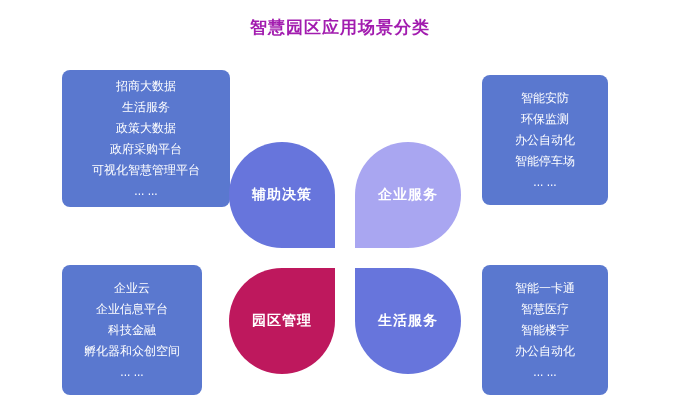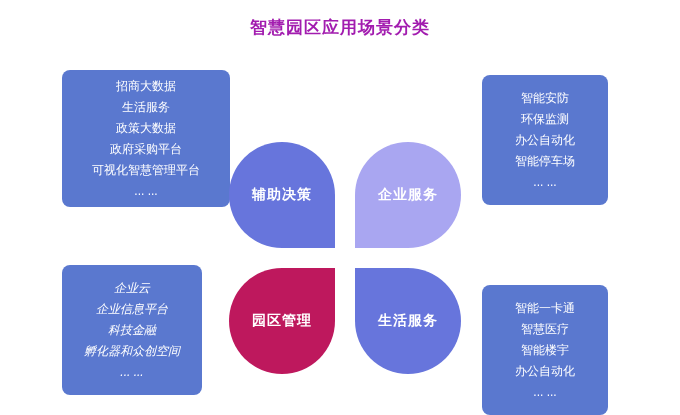--- a/index.html
+++ b/index.html
@@ -36,22 +36,22 @@
     align-items: center;
     color: #ffffff;
     font-size: 12px;
     line-height: 21px;
     text-align: center;
     padding: 6px 4px;
     box-sizing: border-box;
   }
   .box-tl { left: 62px;  top: 70px;  width: 168px; height: 137px; }
   .box-tr { left: 482px; top: 75px;  width: 126px; height: 130px; }
-  .box-bl { left: 62px;  top: 265px; width: 140px; height: 130px; font-style: italic; }
-  .box-br { left: 482px; top: 265px; width: 126px; height: 130px; margin-top: 20px; }
+  .box-bl { left: 62px;  top: 265px; width: 140px; height: 130px; }
+  .box-br { left: 482px; top: 265px; width: 126px; height: 130px; }
   .cat-box .line { display: block; white-space: nowrap; }
   
   .flower {
     position: absolute;
     left: 229px;
     top: 142px;
     width: 218px;
     height: 218px;
     display: grid;
     grid-template-columns: 106px 106px;

